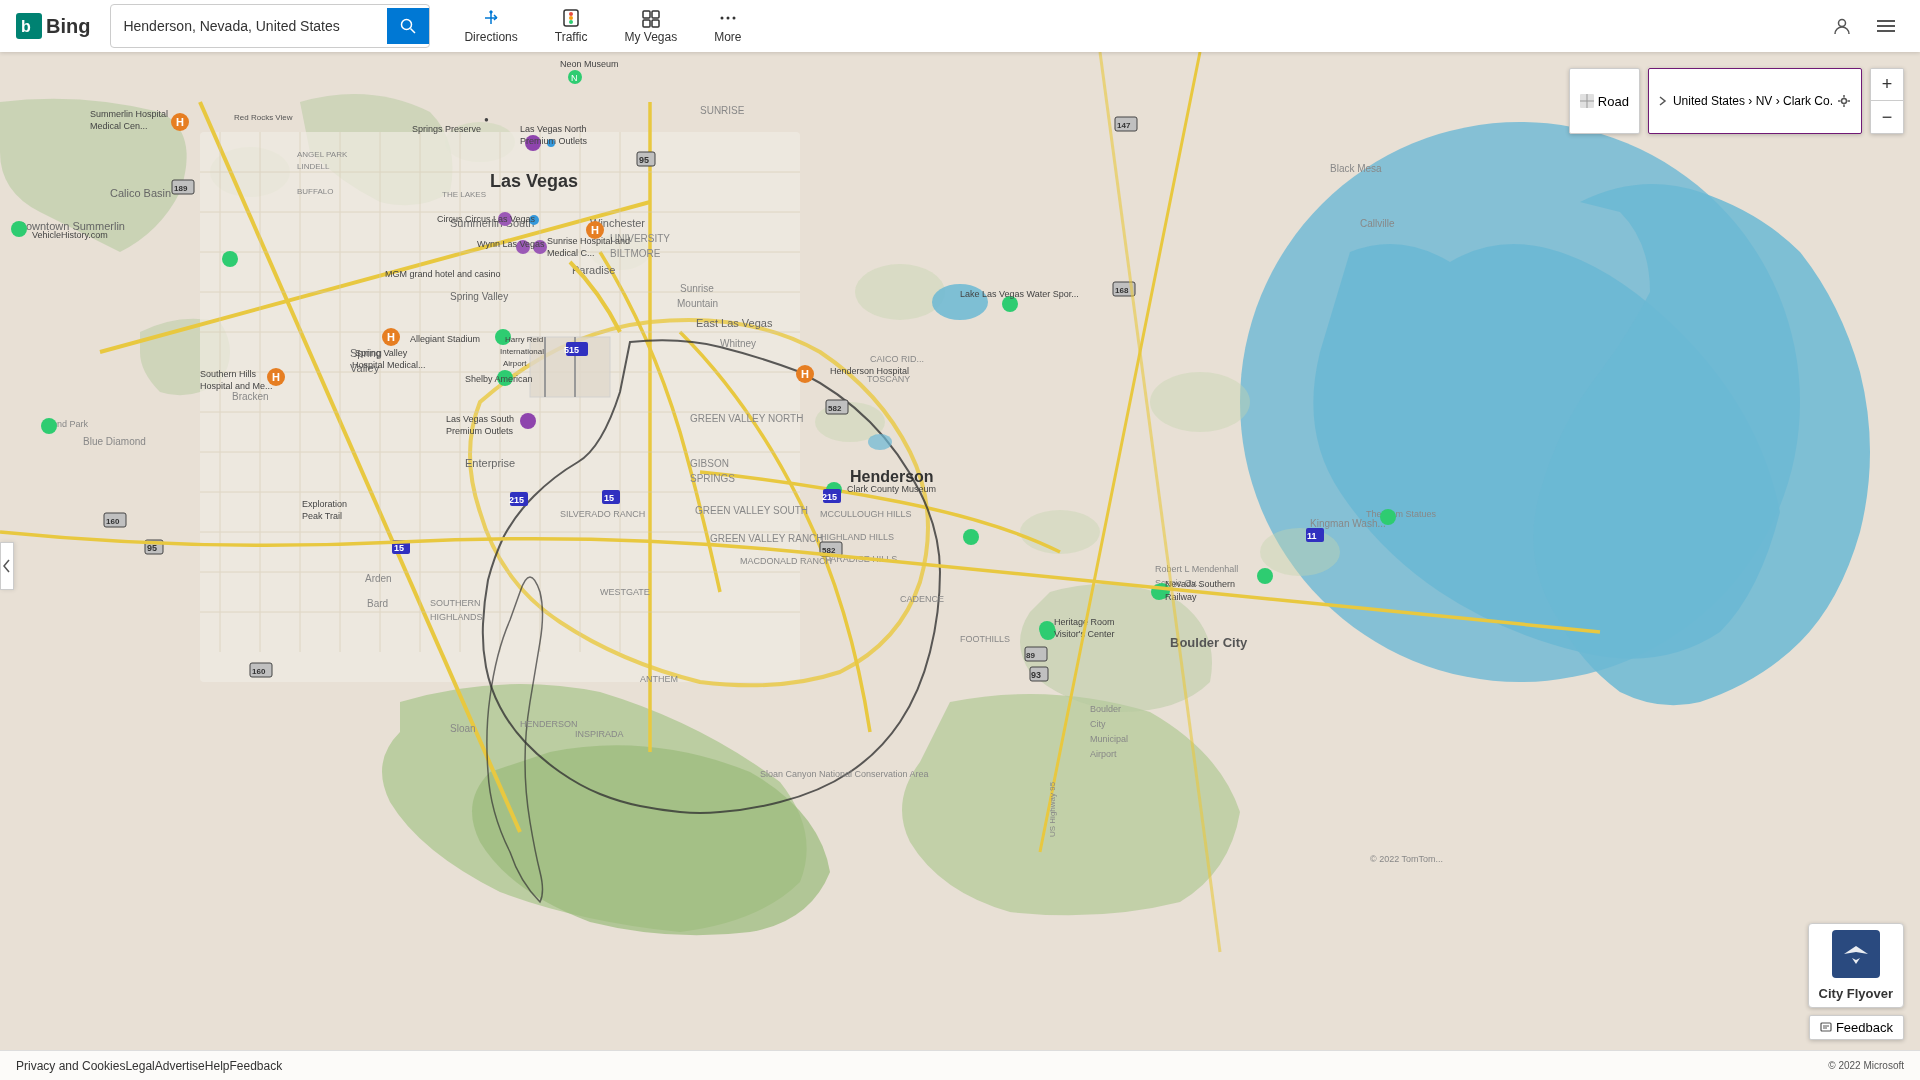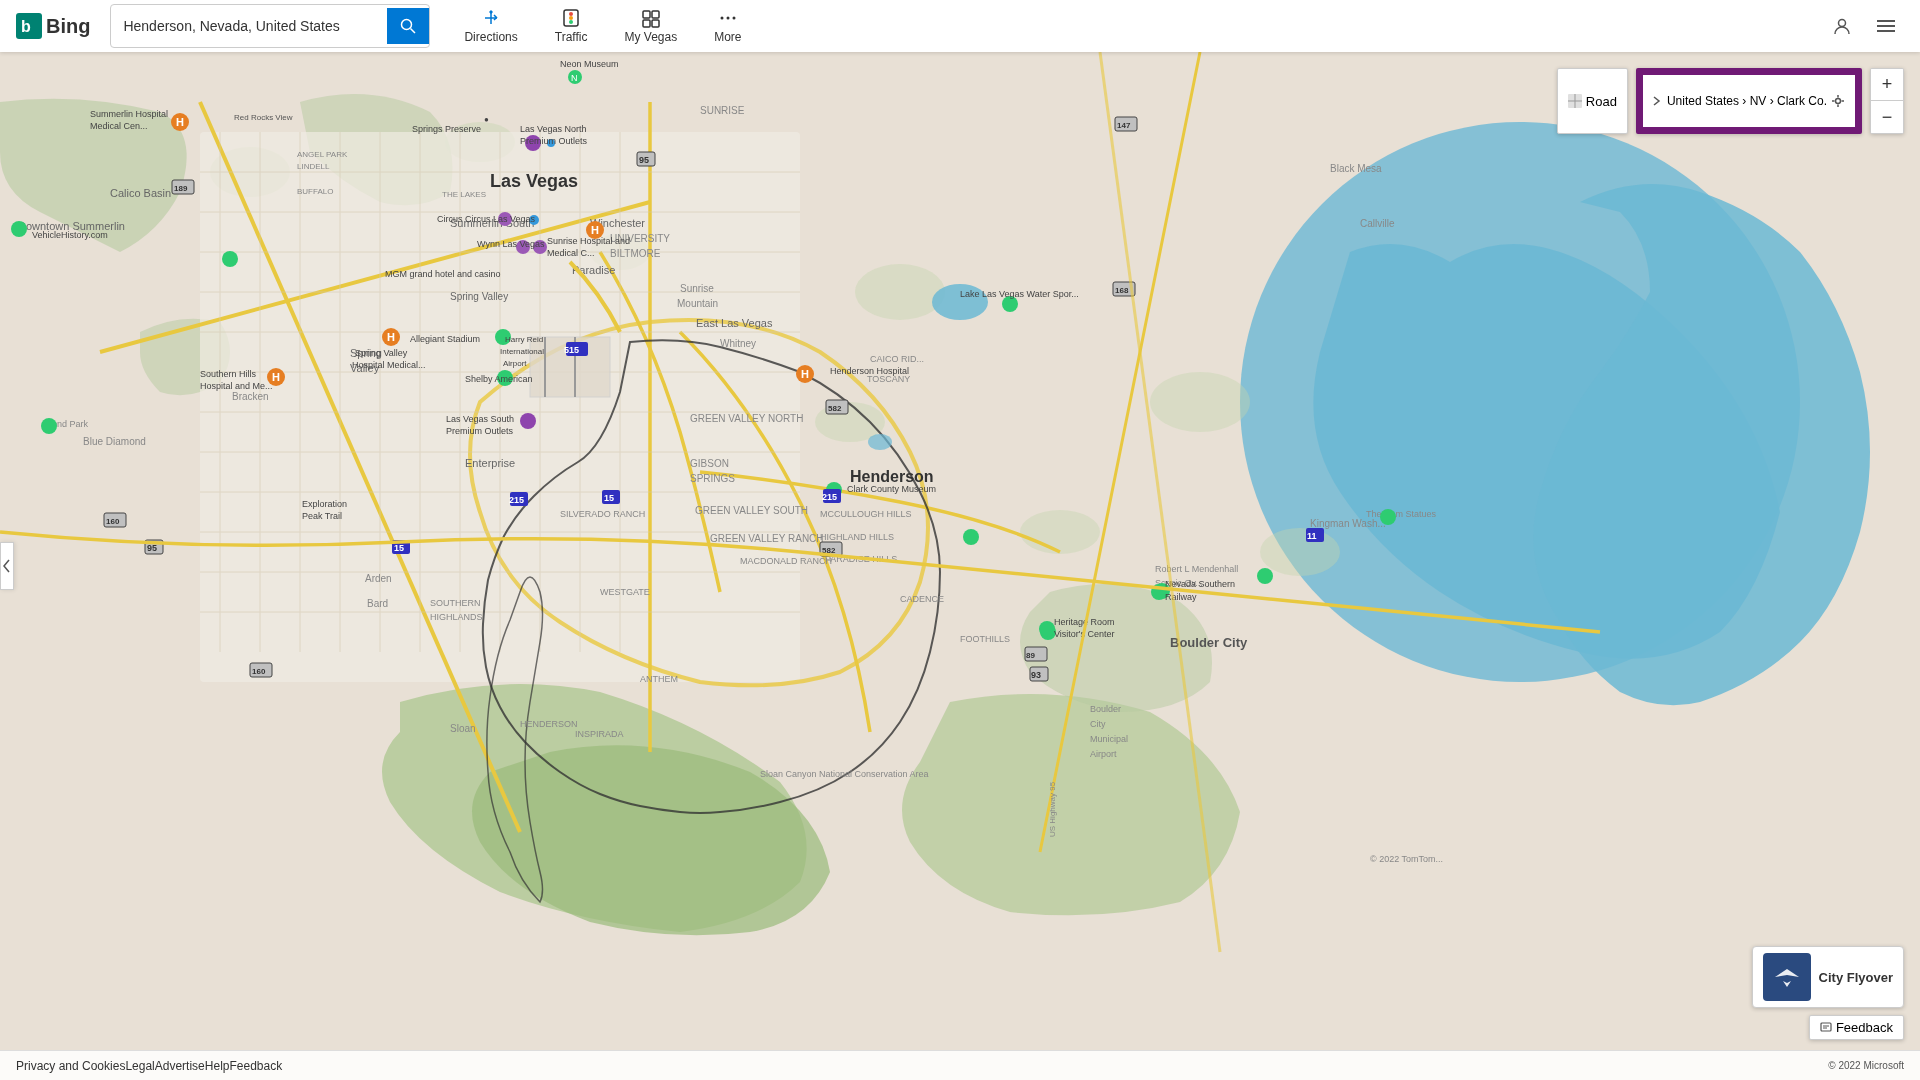--- a/index.html
+++ b/index.html
@@ -126,21 +126,21 @@
       font-size: 13px;
       cursor: pointer;
       border-radius: 2px;
       box-shadow: 0 1px 4px rgba(0,0,0,0.2);
       display: flex;
       align-items: center;
       gap: 4px;
     }
     .breadcrumb-bar {
       background: #fff;
-      border: 7px solid #701a75;
+      border: 1px solid #701a75;
       padding: 4px 10px;
       font-size: 12px;
       cursor: pointer;
       border-radius: 2px;
       box-shadow: 0 1px 4px rgba(0,0,0,0.2);
       display: flex;
       align-items: center;
       gap: 4px;
       white-space: nowrap;
     }
@@ -194,20 +194,21 @@
       background: #fff;
       border: 1px solid #ccc;
       border-radius: 4px;
       box-shadow: 0 1px 4px rgba(0,0,0,0.2);
       padding: 6px 10px;
       display: flex;
       align-items: center;
       gap: 8px;
       cursor: pointer;
       z-index: 10;
+      flex-direction: column;
     }
     .city-flyover-img {
       width: 48px;
       height: 48px;
       background: #2a4a7f;
       border-radius: 4px;
       display: flex;
       align-items: center;
       justify-content: center;
       color: white;

